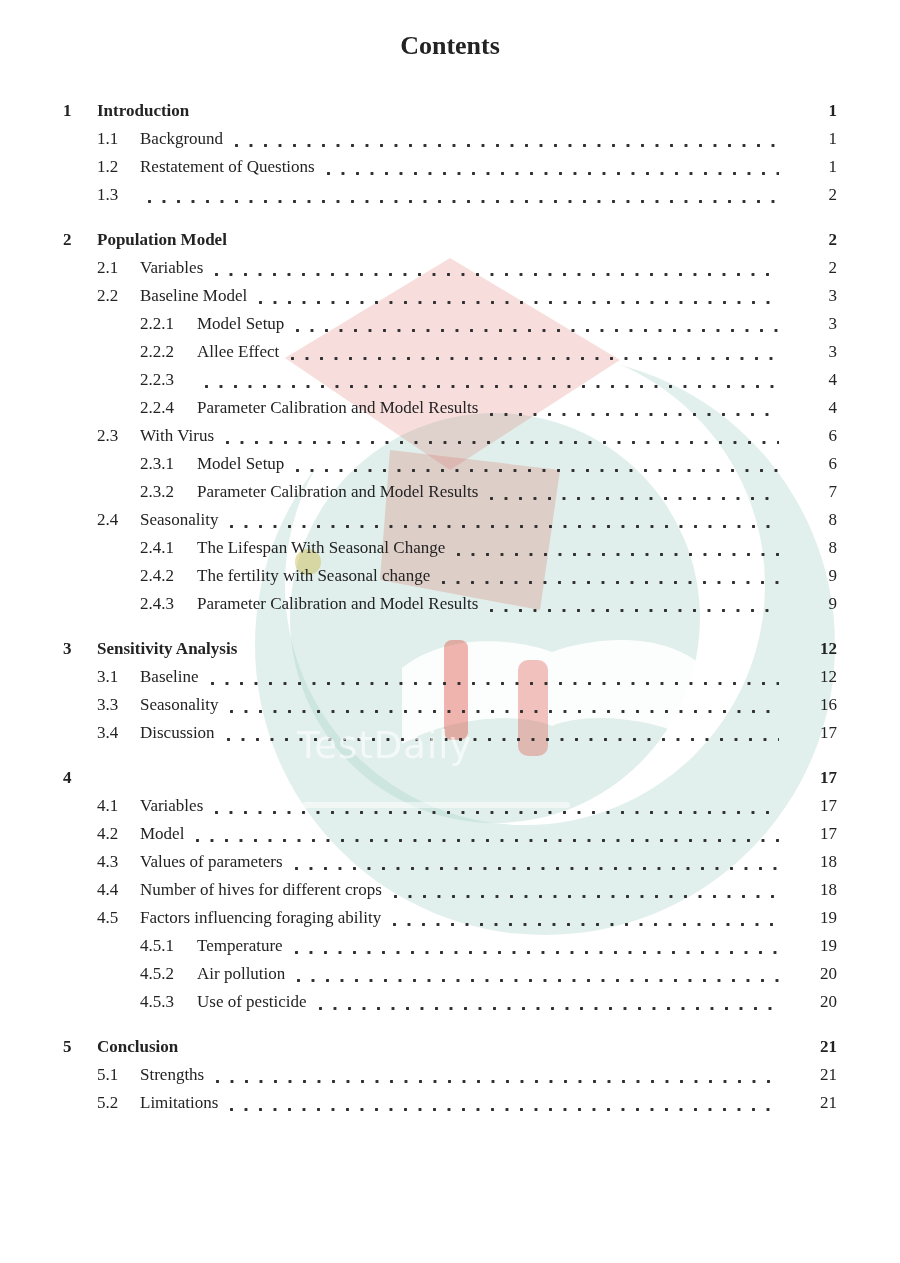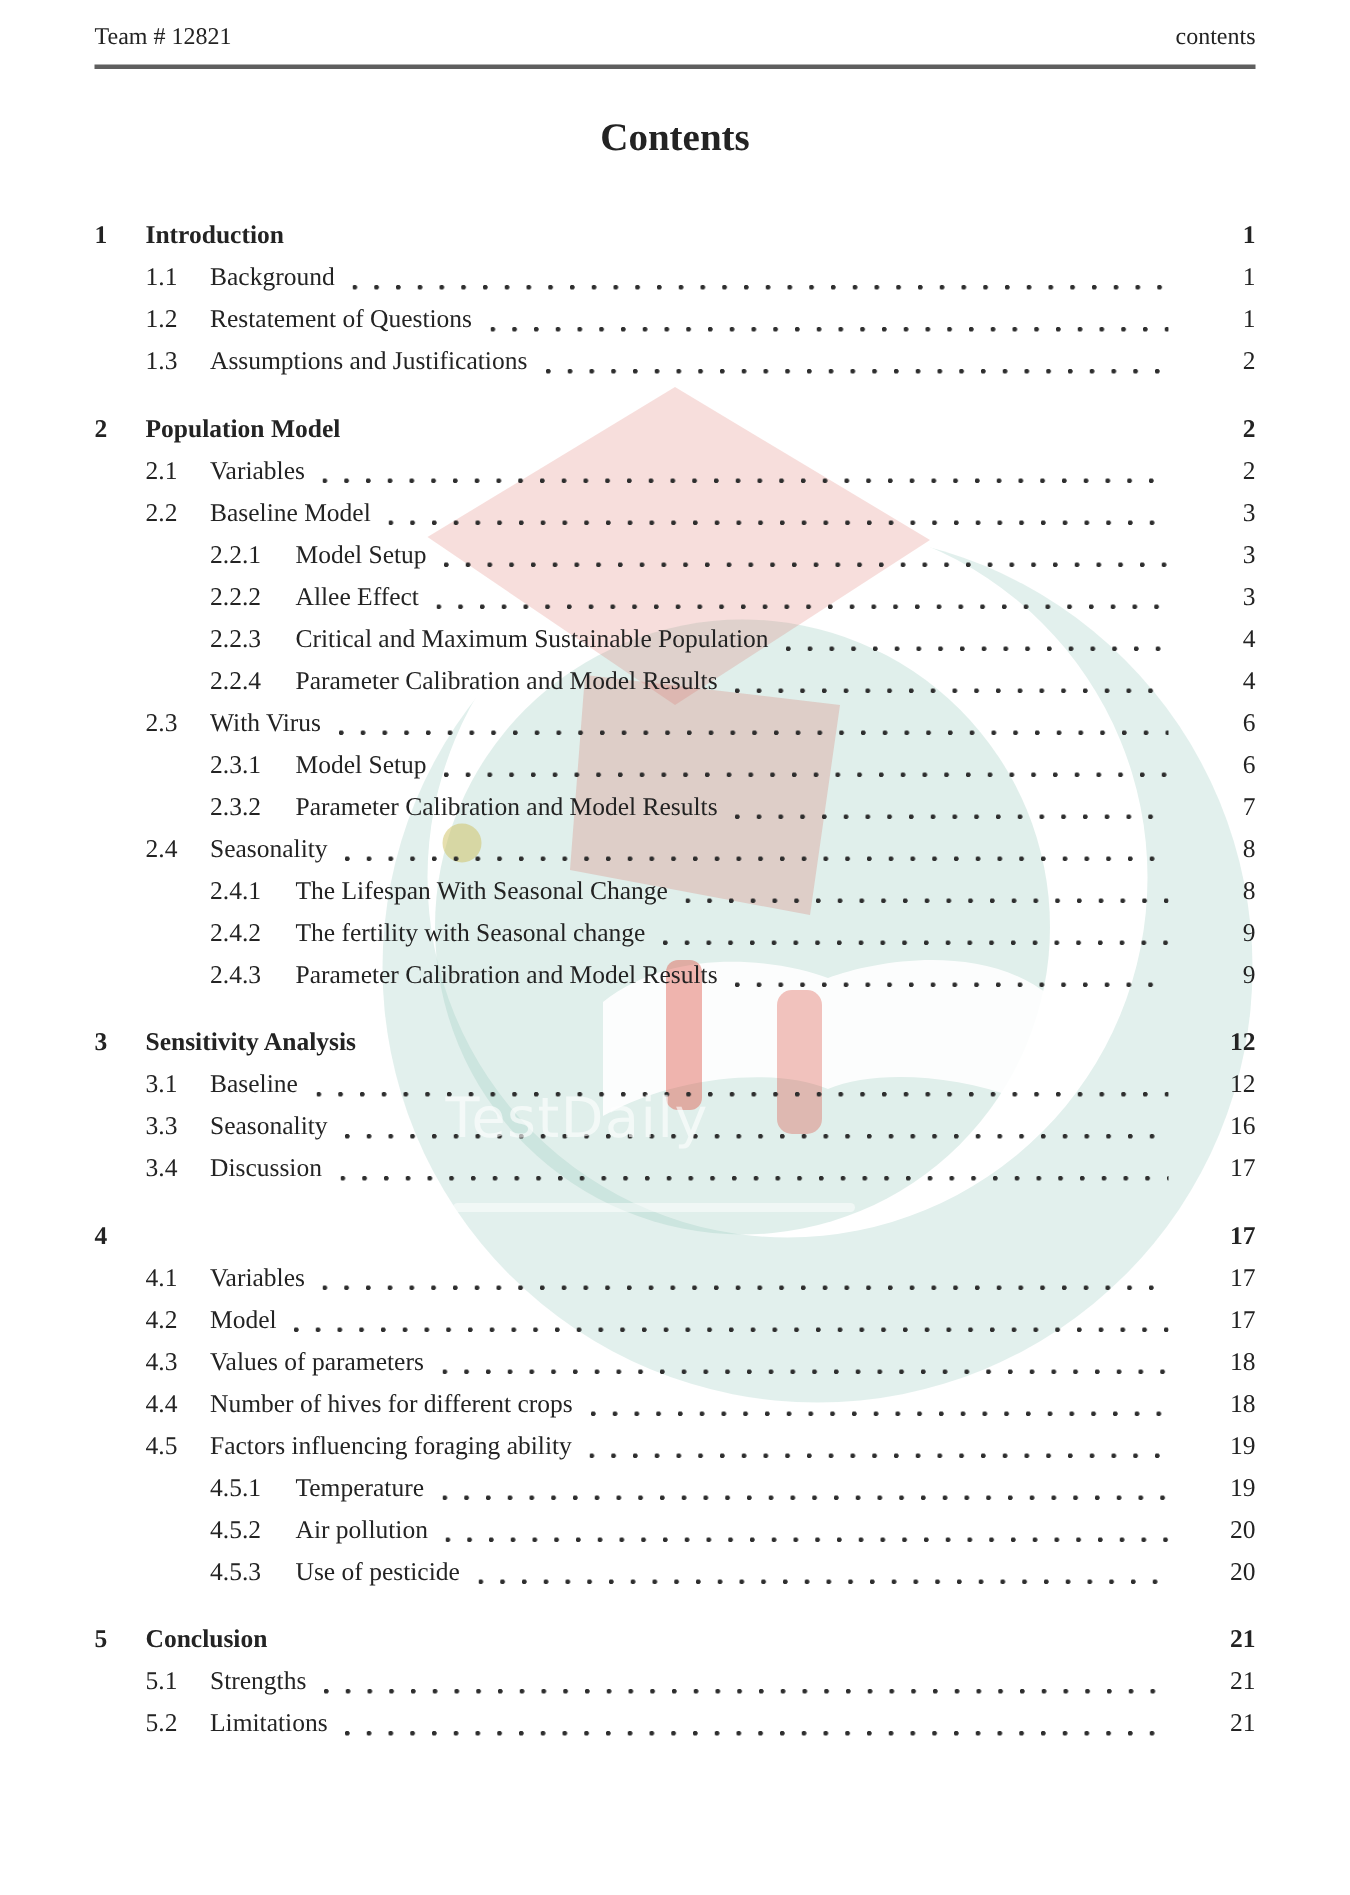--- a/index.html
+++ b/index.html
@@ -87,24 +87,20 @@
 
       <path d="M 402 668 C 450 630, 520 640, 552 652 C 584 640, 656 628, 700 664 L 700 742 C 650 716, 585 712, 552 726 C 519 712, 452 716, 402 744 Z" fill="#ffffff" opacity="0.88"></path>
 
       <rect x="444" y="640" width="24" height="100" rx="8" fill="#dd4f41" opacity="0.42"></rect>
       <rect x="518" y="660" width="30" height="96" rx="10" fill="#dd4f41" opacity="0.34"></rect>
     </svg>
   </div>
 
   <div class="content">
 
-    <div class="page-header">
-      <span>Team # 12821</span>
-      <span>contents</span>
-    </div>
 
     <div class="doc-title">Contents</div>
 
     <div class="toc" id="toc">
         <div class="row l1">
           <span class="num">1</span>
           <span class="label">Introduction</span>
           <span class="leader"></span>
           <span class="page-num">1</span>
         </div>
@@ -115,21 +111,20 @@
           <span class="page-num">1</span>
         </div>
         <div class="row l2">
           <span class="num">1.2</span>
           <span class="label">Restatement of Questions</span>
           <span class="leader"></span>
           <span class="page-num">1</span>
         </div>
         <div class="row l2">
           <span class="num">1.3</span>
-          <span class="label">Assumptions and Justifications</span>
           <span class="leader"></span>
           <span class="page-num">2</span>
         </div>
         <div class="row l1">
           <span class="num">2</span>
           <span class="label">Population Model</span>
           <span class="leader"></span>
           <span class="page-num">2</span>
         </div>
         <div class="row l2">
@@ -151,21 +146,20 @@
           <span class="page-num">3</span>
         </div>
         <div class="row l3">
           <span class="num">2.2.2</span>
           <span class="label">Allee Effect</span>
           <span class="leader"></span>
           <span class="page-num">3</span>
         </div>
         <div class="row l3">
           <span class="num">2.2.3</span>
-          <span class="label">Critical and Maximum Sustainable Population</span>
           <span class="leader"></span>
           <span class="page-num">4</span>
         </div>
         <div class="row l3">
           <span class="num">2.2.4</span>
           <span class="label">Parameter Calibration and Model Results</span>
           <span class="leader"></span>
           <span class="page-num">4</span>
         </div>
         <div class="row l2">

